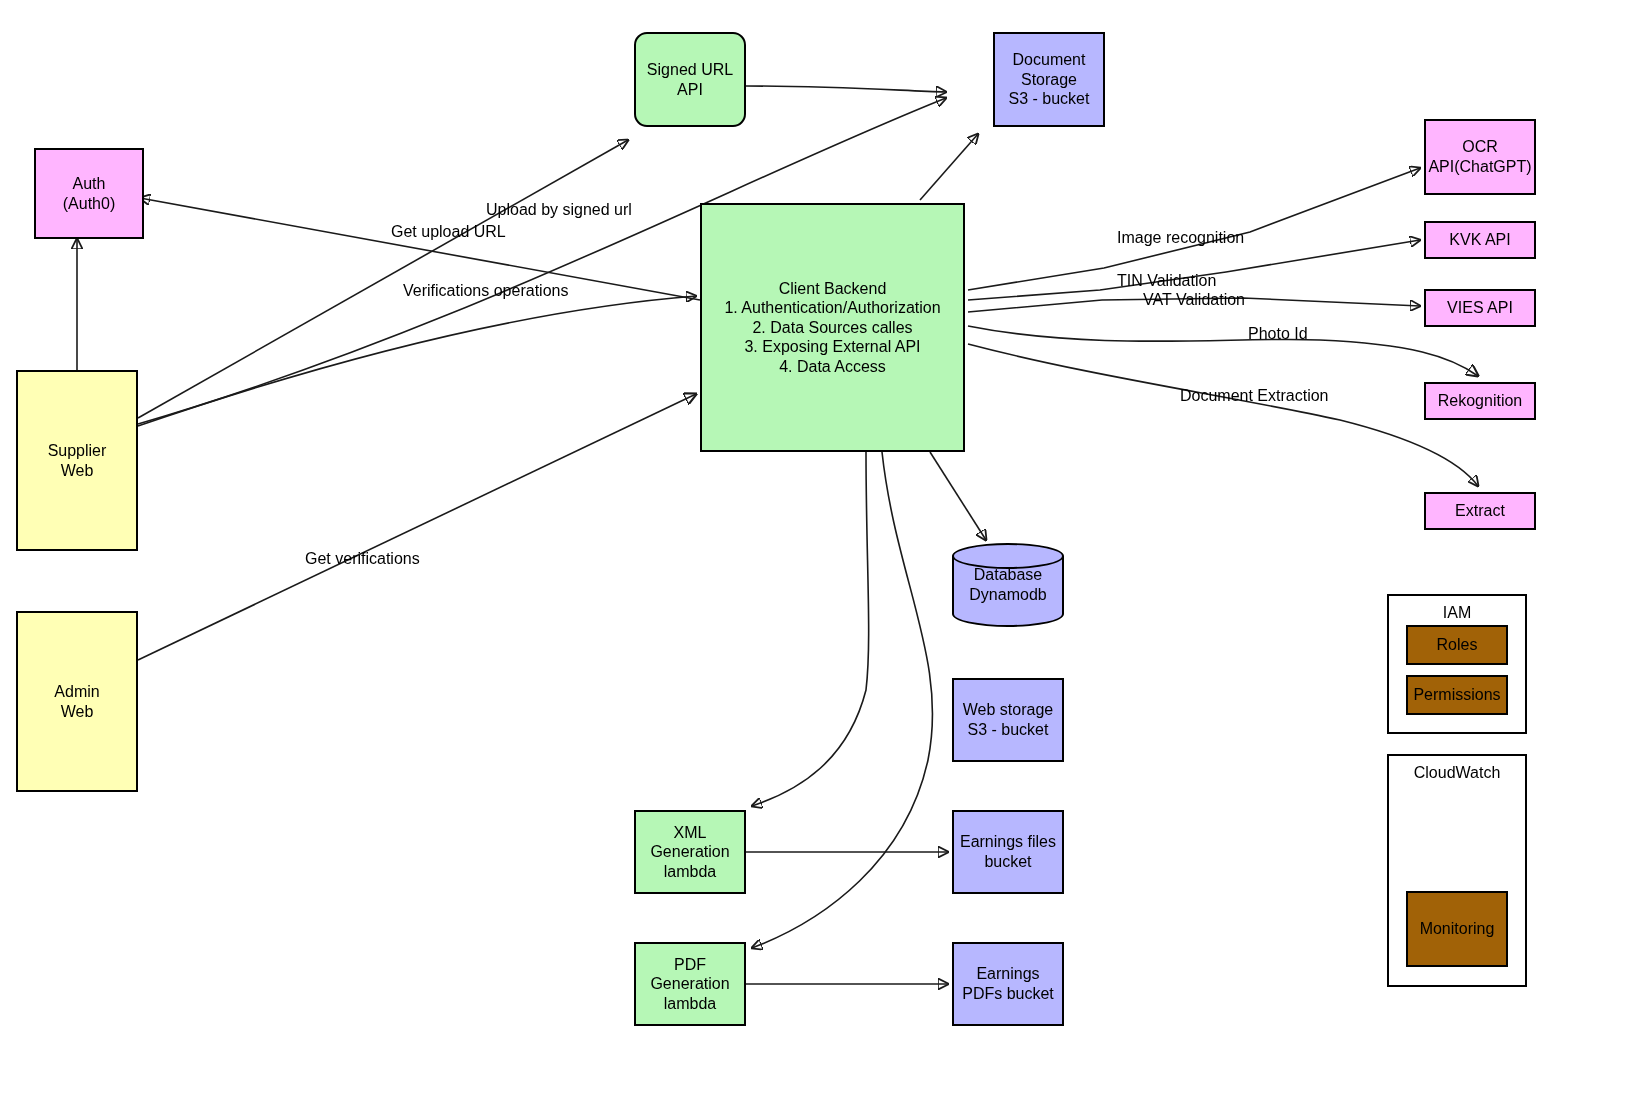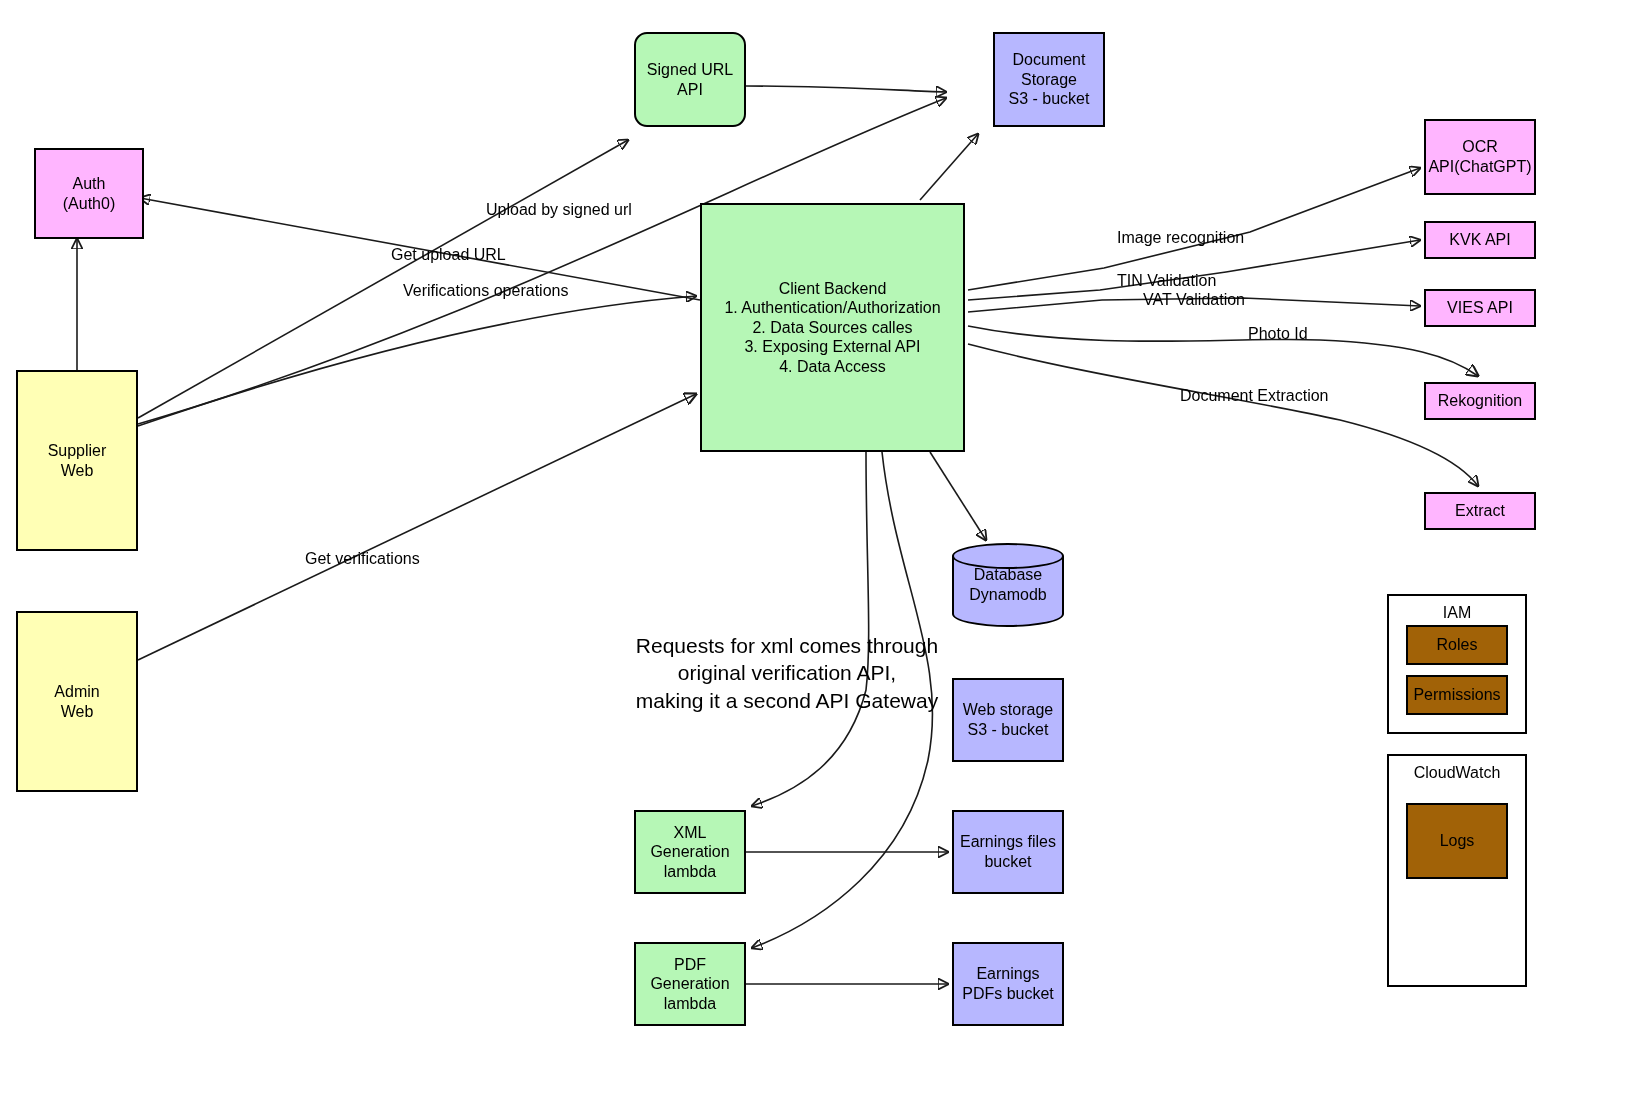--- a/index.html
+++ b/index.html
@@ -248,37 +248,34 @@
 
   <div class="group" style="left:1387px; top:594px; width:140px; height:140px;">
     <div class="group-title">IAM</div>
   </div>
   <div class="group-item" style="left:1406px; top:625px; width:102px; height:40px;">Roles</div>
   <div class="group-item" style="left:1406px; top:675px; width:102px; height:40px;">Permissions</div>
 
   <div class="group" style="left:1387px; top:754px; width:140px; height:233px;">
     <div class="group-title">CloudWatch</div>
   </div>
-  <div class="group-item" style="left:1406px; top:803px; width:102px; height:76px;">Logs</div>
+  <div class="group-item" style="left:1406px; top:891px; width:102px; height:76px;">Monitoring</div>
 
   <div class="edge-label" style="left:486px; top:200px;">Upload by signed url</div>
 
-  <div class="edge-label" style="left:391px; top:222px;margin-top:23px;">Get upload URL</div>
+  <div class="edge-label" style="left:391px; top:222px;">Get upload URL</div>
 
   <div class="edge-label" style="left:403px; top:281px;">Verifications operations</div>
 
   <div class="edge-label" style="left:305px; top:549px;">Get verifications</div>
 
   <div class="edge-label" style="left:1117px; top:228px;">Image recognition</div>
 
   <div class="edge-label" style="left:1117px; top:271px;">TIN Validation</div>
 
   <div class="edge-label" style="left:1143px; top:290px;">VAT Validation</div>
 
   <div class="edge-label" style="left:1248px; top:324px;">Photo Id</div>
 
   <div class="edge-label" style="left:1180px; top:386px;">Document Extraction</div>
 
-  <div class="note" style="left:627px; top:632px; width:320px;">Requests for xml comes through
-original verification  API,
-making it a second API Gateway</div>
 
 </div>
 
 </body></html>

